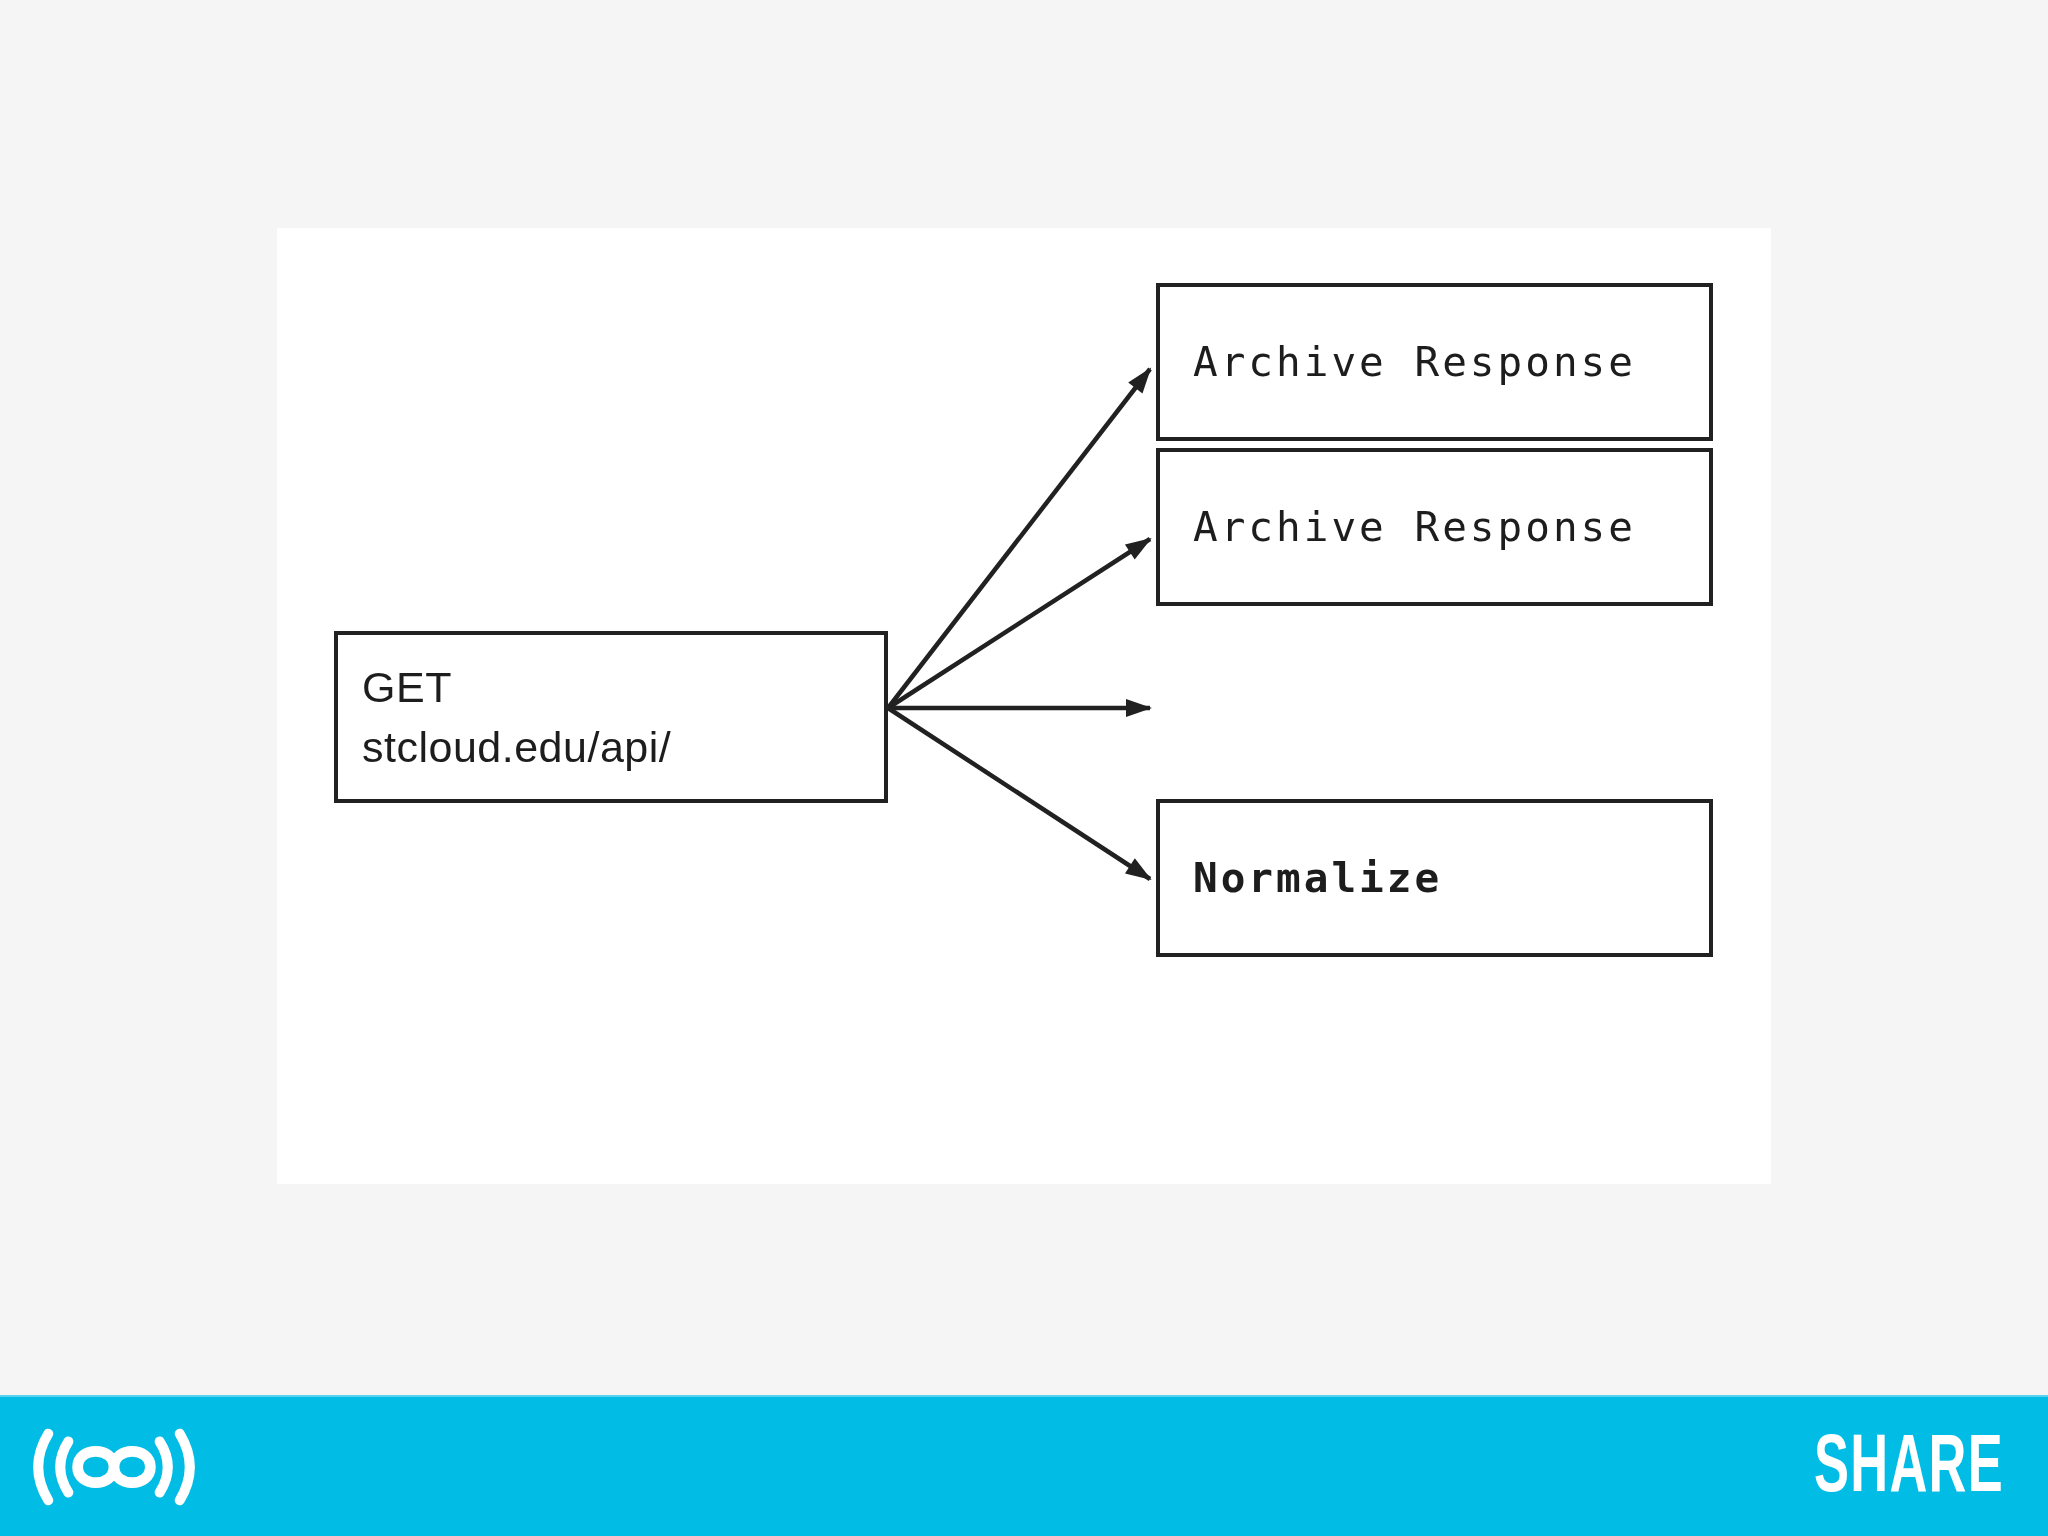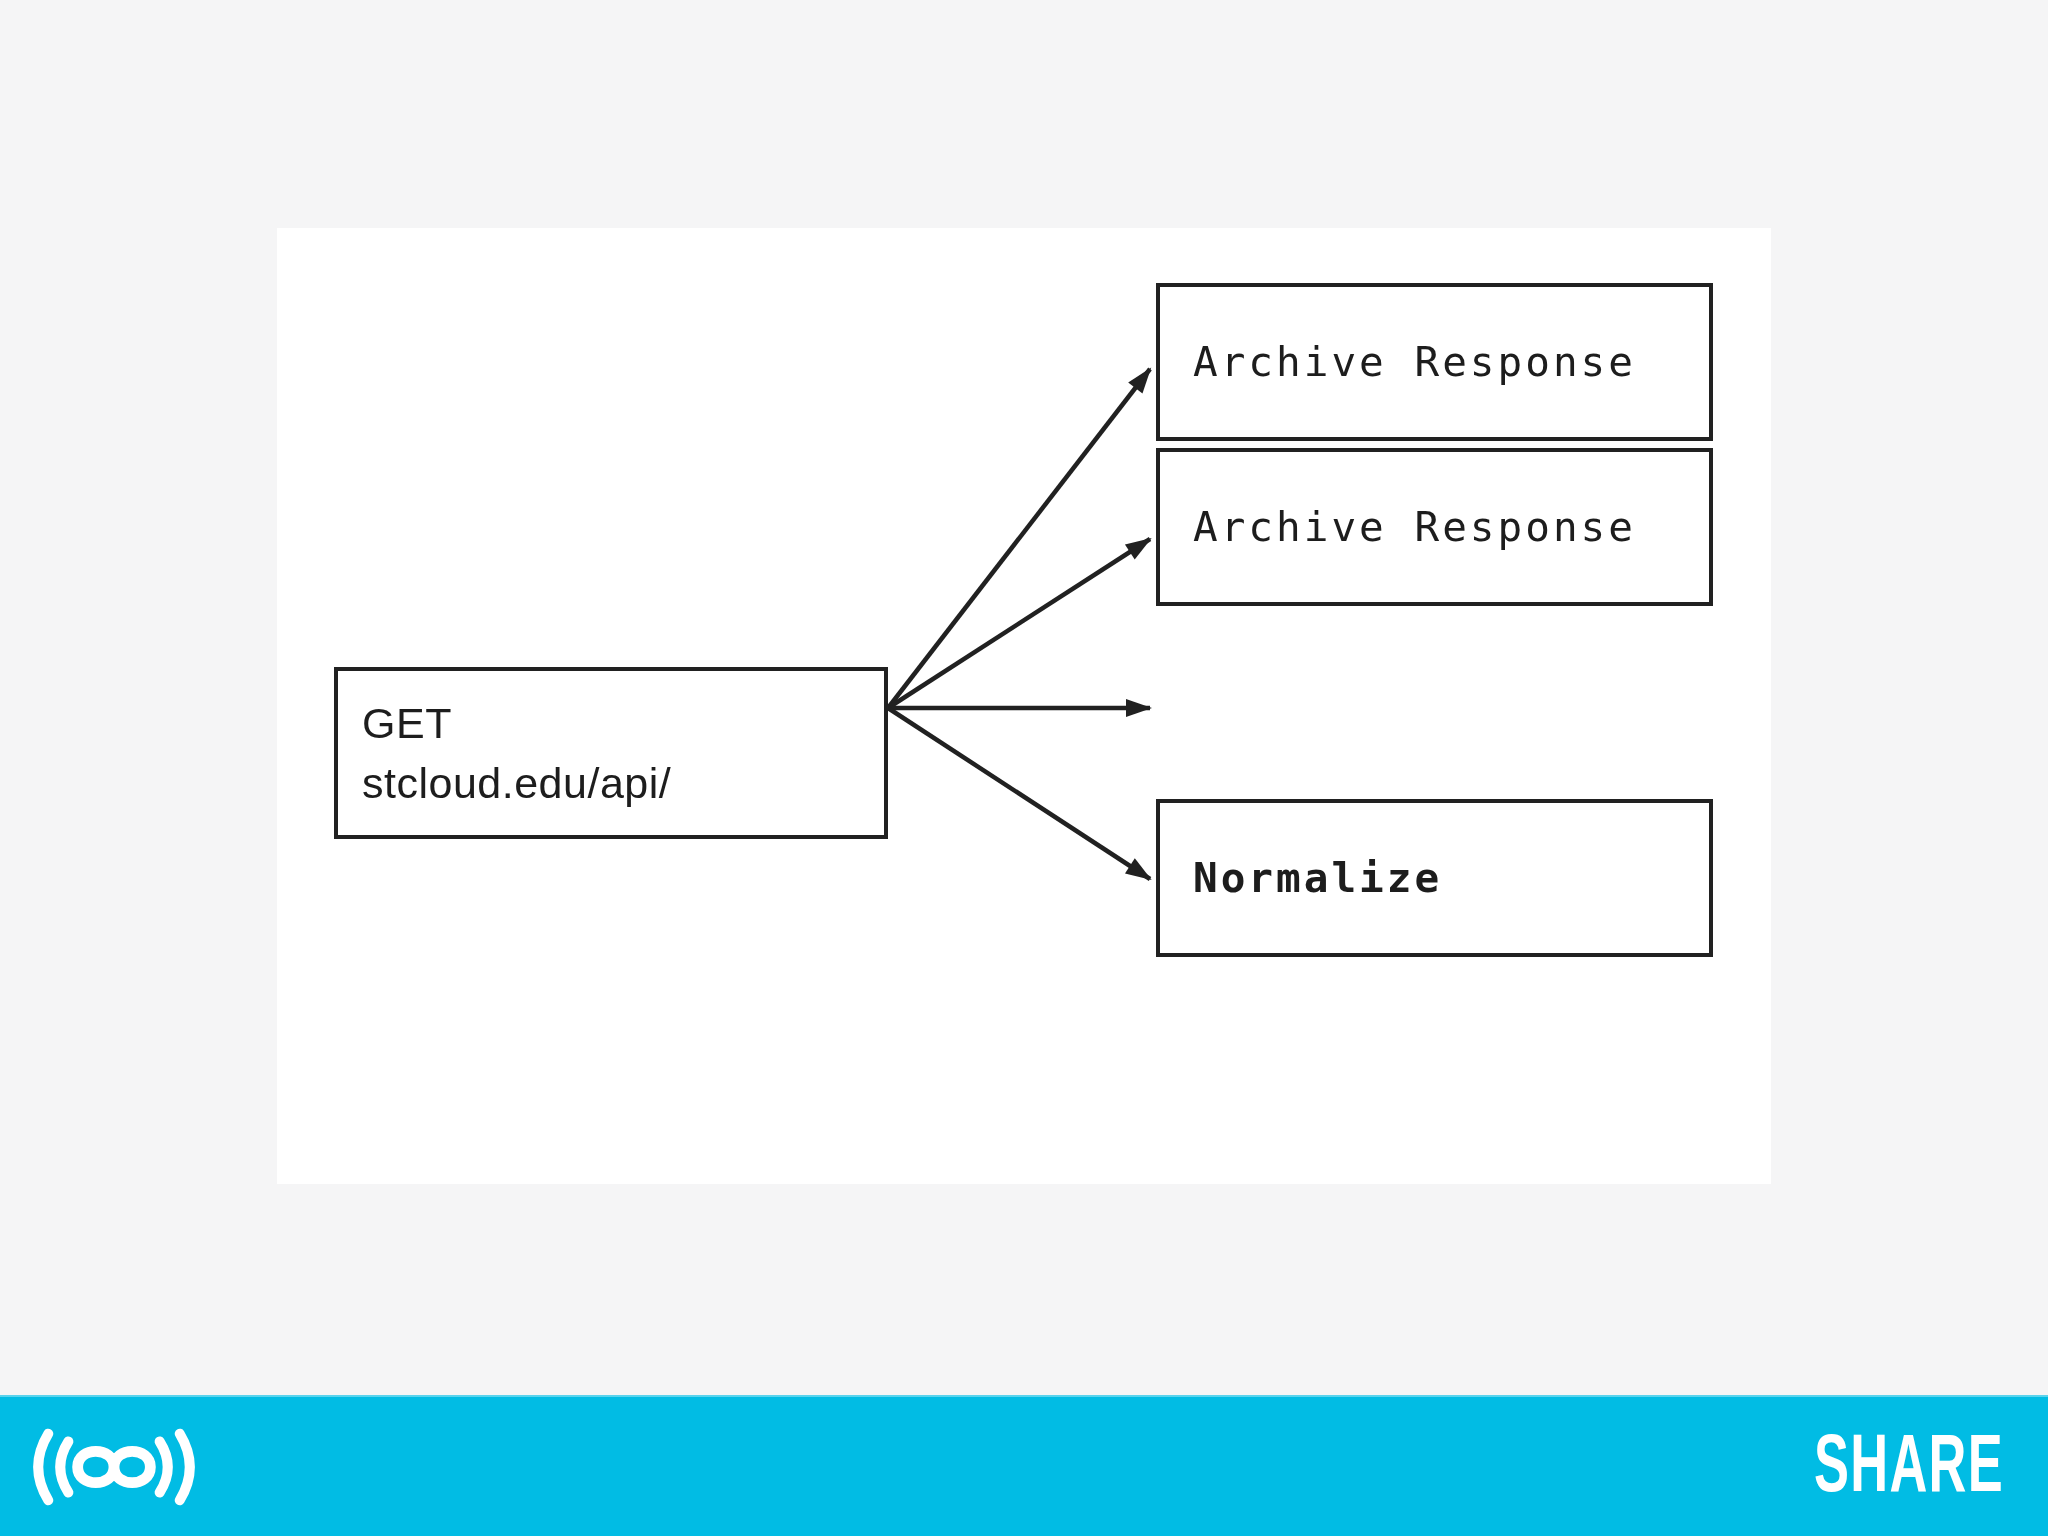--- a/index.html
+++ b/index.html
@@ -38,21 +38,20 @@
     background: #ffffff;
     border: 4px solid #212121;
     display: flex;
     align-items: center;
   }
   .source-box {
     left: 57px;
     top: 403px;
     width: 554px;
     height: 172px;
-    margin-top: 36px;
   }
   .source-box .src-text {
     padding-left: 24px;
     font-family: "Liberation Sans", sans-serif;
     font-size: 43px;
     line-height: 60px;
     color: #1d1d1d;
     letter-spacing: 0.5px;
   }
   .target-box {

